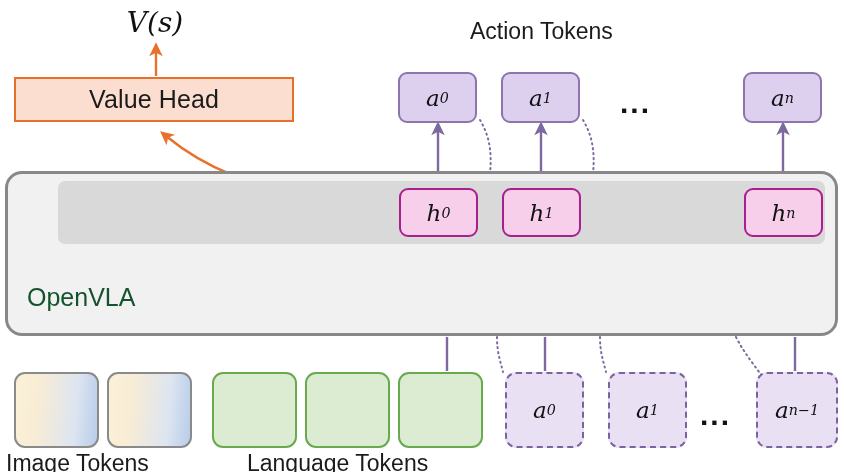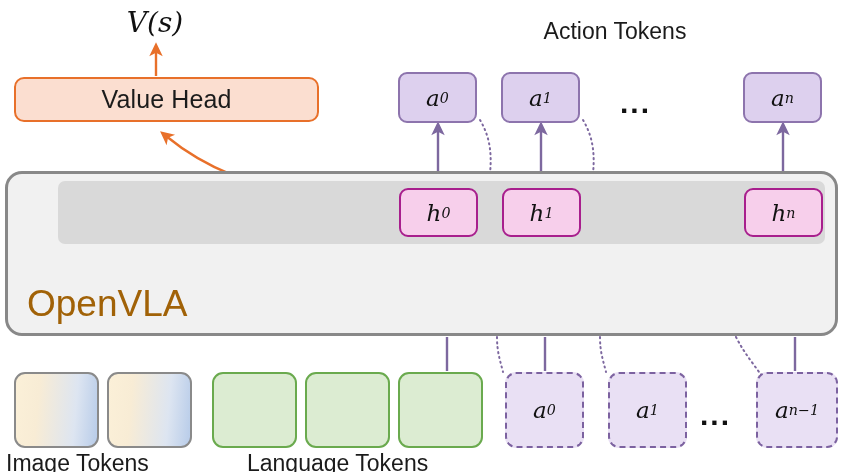--- a/index.html
+++ b/index.html
@@ -28,24 +28,24 @@
     box-sizing: border-box;
     display: flex;
     align-items: center;
     justify-content: center;
     border-radius: 9px;
   }
 
   
   .value-head {
     left: 14px; top: 77px;
-    width: 305px; height: 45px;
+    width: 280px; height: 45px;
     background: #fbded0;
     border: 2.2px solid #e8702a;
-    border-radius: 10px;
+    border-radius: 0;
     font-size: 25px;
     color: #1b1b1b;
     letter-spacing: .1px;
   }
 
   
   .vs-label {
     position: absolute;
     left: 100px; top: 6px;
     width: 110px;
@@ -54,40 +54,40 @@
     font-style: italic;
     font-size: 28px;
     color: #111;
   }
 
   
   .action-tokens-title {
     position: absolute;
     left: 470px; top: 18px;
     width: 290px;
-    text-align: center;
+    text-align: left;
     font-size: 23px;
     color: #1b1b1b;
   }
 
   
   .openvla-outer {
     position: absolute;
     left: 5px; top: 171px;
     width: 833px; height: 165px;
     box-sizing: border-box;
     background: #f1f1f1;
     border: 3.2px solid #888888;
     border-radius: 17px;
   }
   .openvla-label {
     position: absolute;
     left: 27px; top: 283px;
-    font-size: 37px;
-    color: #a16207;
+    font-size: 25px;
+    color: #14532d;
   }
   .transformer-band {
     position: absolute;
     left: 58px; top: 181px;
     width: 767px; height: 63px;
     background: #d9d9d9;
     border-radius: 7px;
   }
   .transformer-label {
     position: absolute;

